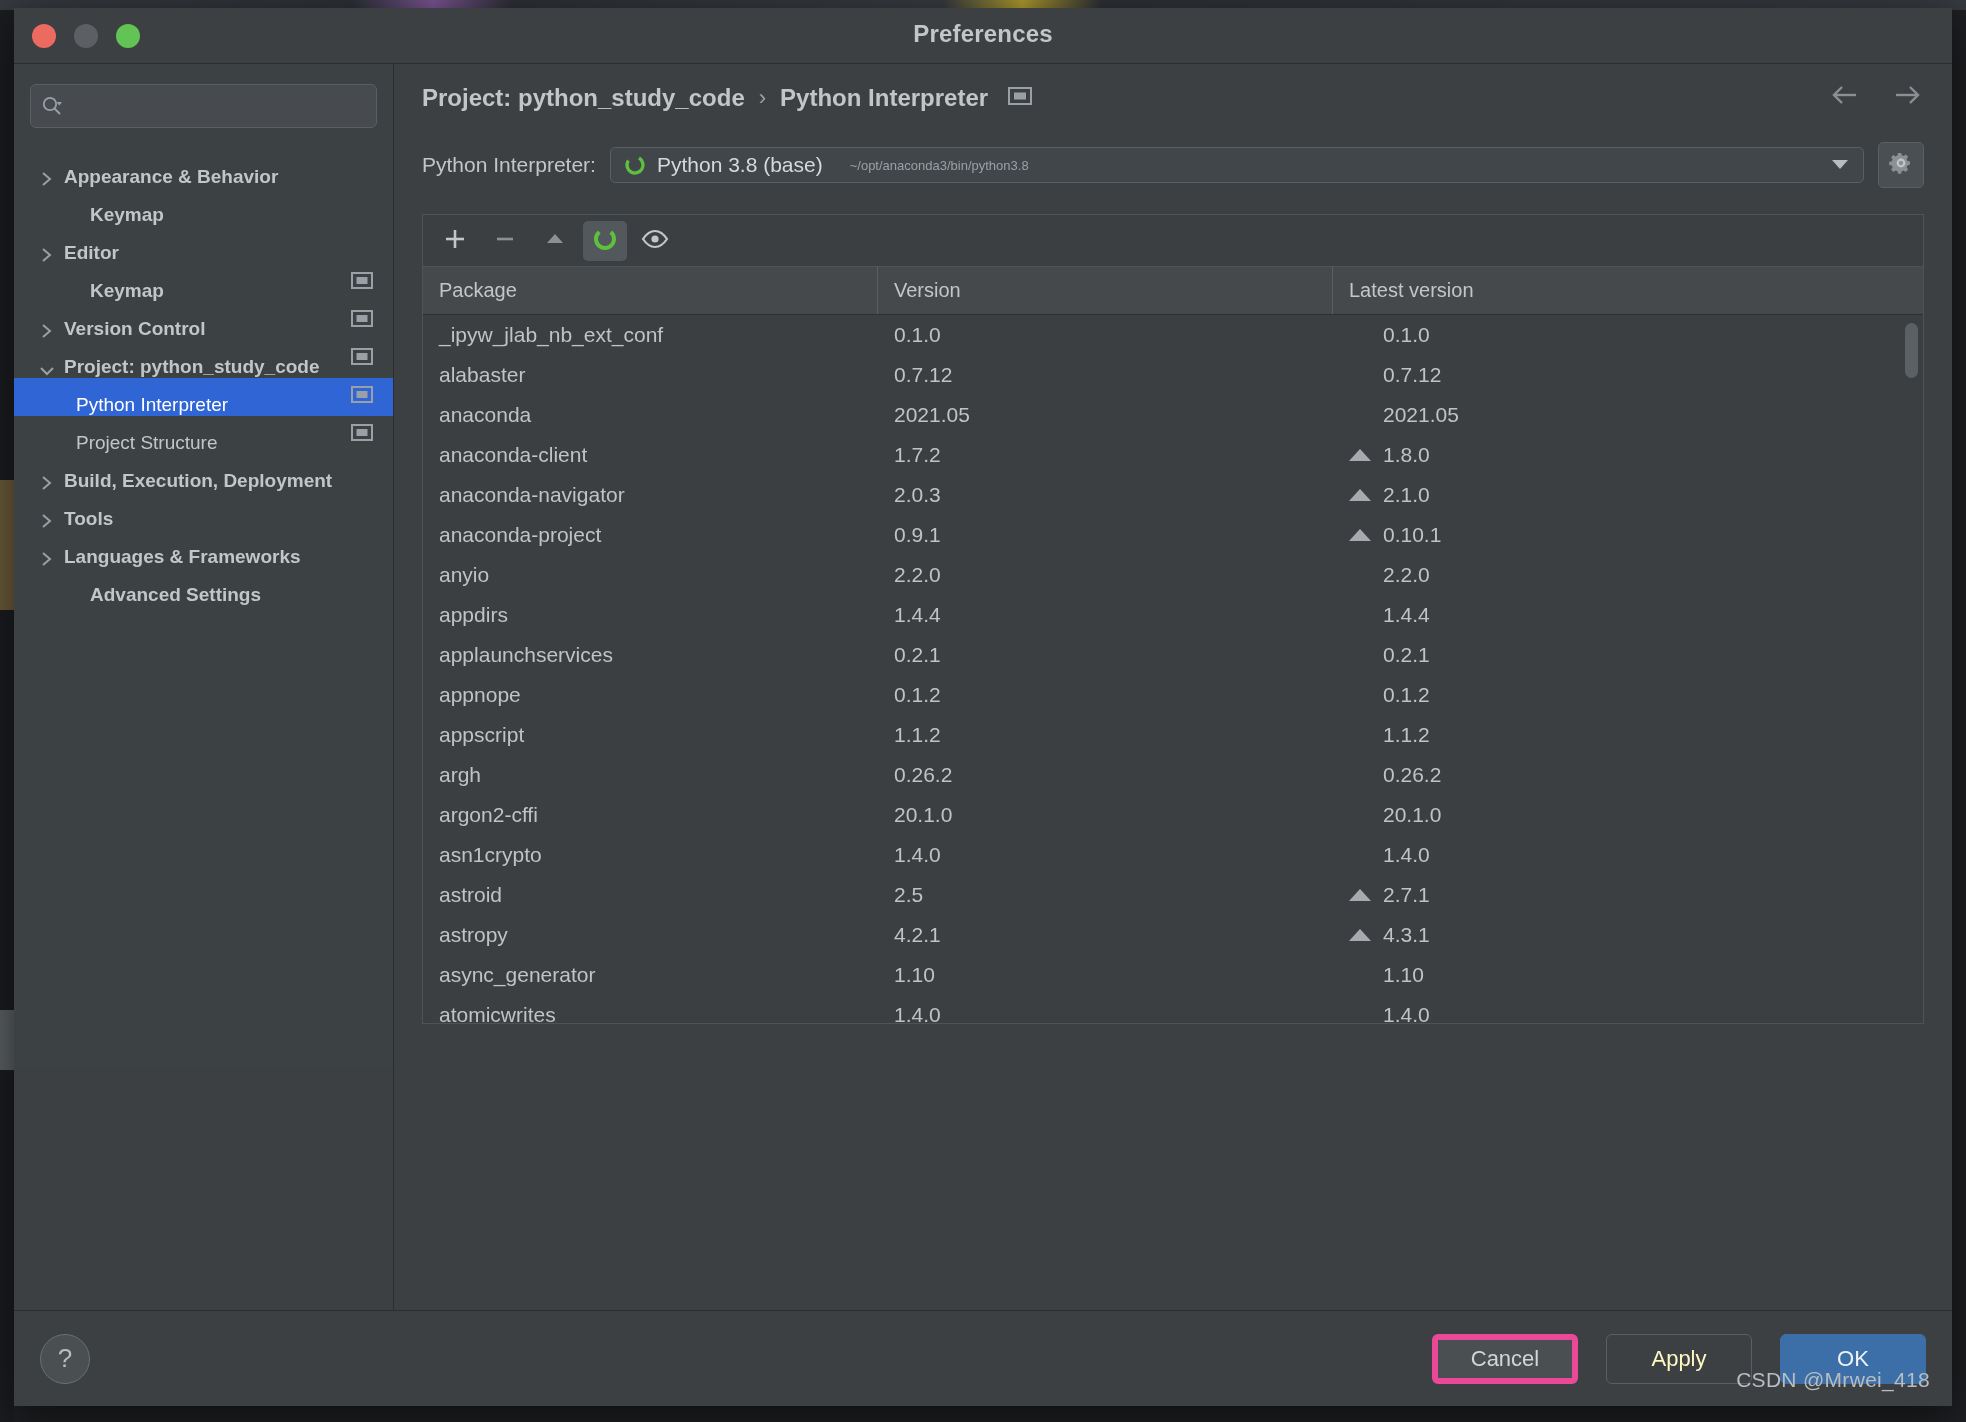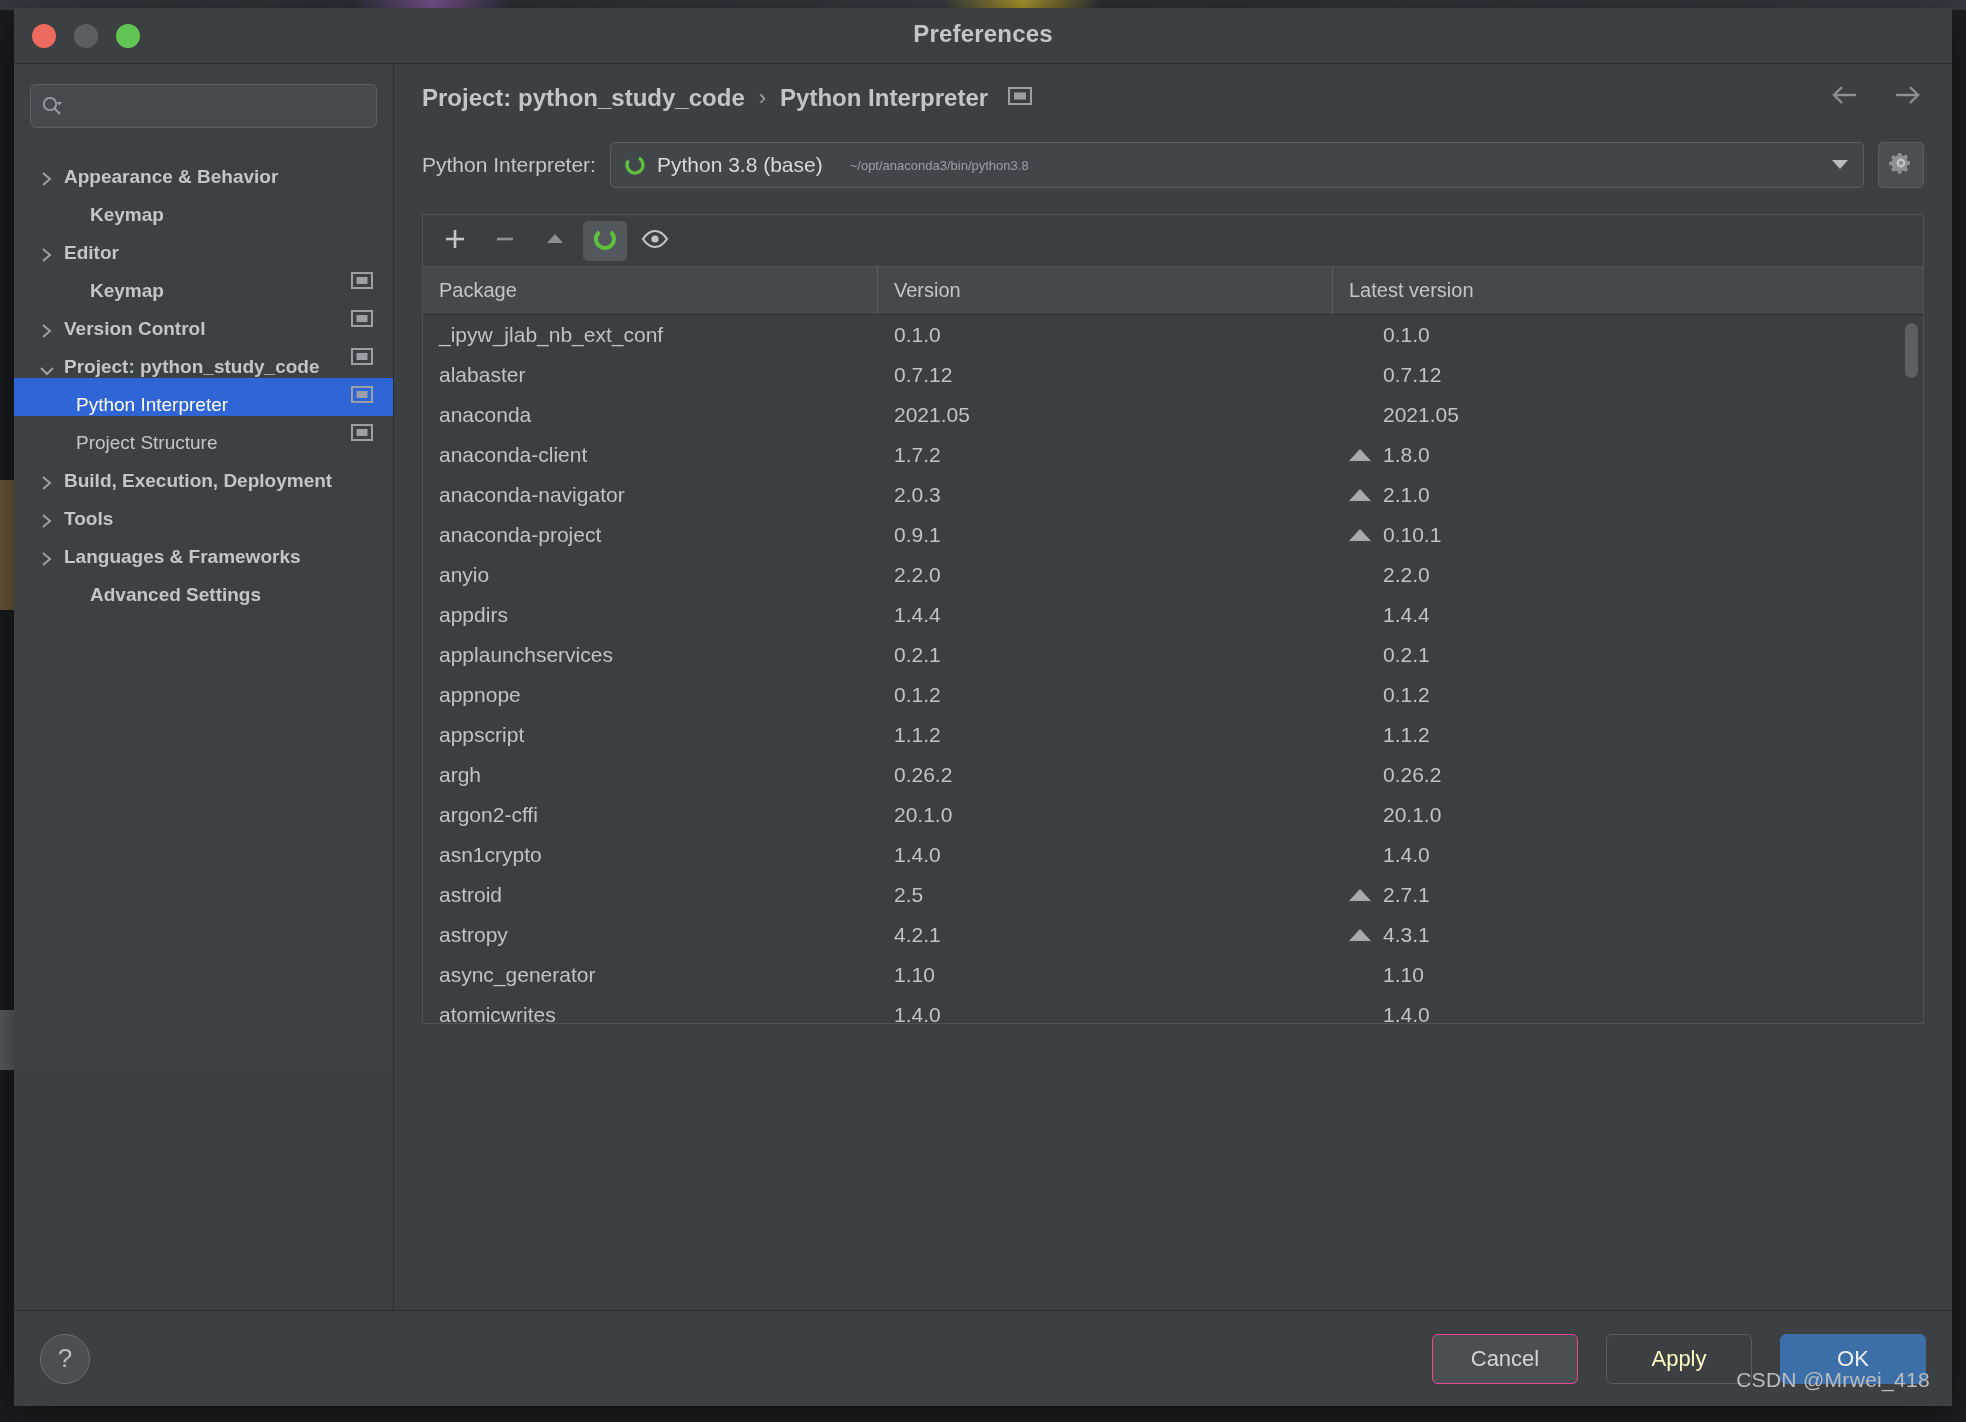--- a/index.html
+++ b/index.html
@@ -102,21 +102,21 @@
     font-size: 24px; font-weight: bold; color: #c3c6c9;
   }
   .crumb-sep { margin: 0 14px; color: #9aa0a5; font-size: 22px; font-weight: normal; }
   .crumb-icon { margin-left: 20px; }
   .nav-arrows { position: absolute; right: 28px; top: 14px; display: flex; gap: 28px; }
   .nav-arrow { width: 34px; height: 34px; cursor: pointer; }
 
   .interp-row { display: flex; align-items: center; padding: 10px 28px 0 28px; }
   .interp-label { font-size: 21px; color: #c3c6c9; margin-right: 14px; white-space: nowrap; }
   .interp-combo {
-    flex: 1 1 auto; height: 46px; background: #41464a;
+    flex: 1 1 auto; height: 36px; background: #41464a;
     border: 1px solid #5a5f63; border-radius: 5px;
     display: flex; align-items: center; padding: 0 12px;
     position: relative;
   }
   .conda-ring { width: 24px; height: 24px; flex: 0 0 24px; margin-right: 10px; }
   .interp-name { font-size: 21px; color: #d6d9dc; }
   .interp-path { font-size: 13px; color: #9aa0a5; margin-left: 27px; }
   .combo-caret { position: absolute; right: 14px; top: 50%; transform: translateY(-50%); }
   .gear-btn {
     width: 46px; height: 46px; margin-left: 14px;
@@ -169,21 +169,21 @@
     border: 1px solid #6a6f73; background: #4a4f52;
     display: flex; align-items: center; justify-content: center;
     color: #b9bcc0; font-size: 26px;
   }
   .footer-right { margin-left: auto; display: flex; align-items: center; gap: 28px; padding-right: 26px; }
   .btn {
     height: 50px; min-width: 146px; border-radius: 6px;
     display: flex; align-items: center; justify-content: center;
     font-size: 22px; font-family: inherit;
   }
-  .btn.cancel { background: #4a4f52; border: 1px solid #ec4899; color: #d3d6d9; }
+  .btn.cancel { background: #4a4f52; border: 6px solid #ec4899; color: #d3d6d9; }
   .btn.apply { background: transparent; border: 1px solid #5a5f63; color: #fef9c3; }
   .btn.ok { background: #3c6fa8; border: 1px solid #3c6fa8; color: #eef2f6; }
 
   .watermark {
     position: absolute; right: 22px; bottom: 14px;
     font-size: 21px; color: #b9bcc0; letter-spacing: .3px;
   }
 
   .sidebar-filler { position:absolute; left:0; bottom:0; width:380px; height:340px; background:#3c4043; border-right:1px solid #2b2e31; }
 </style>

